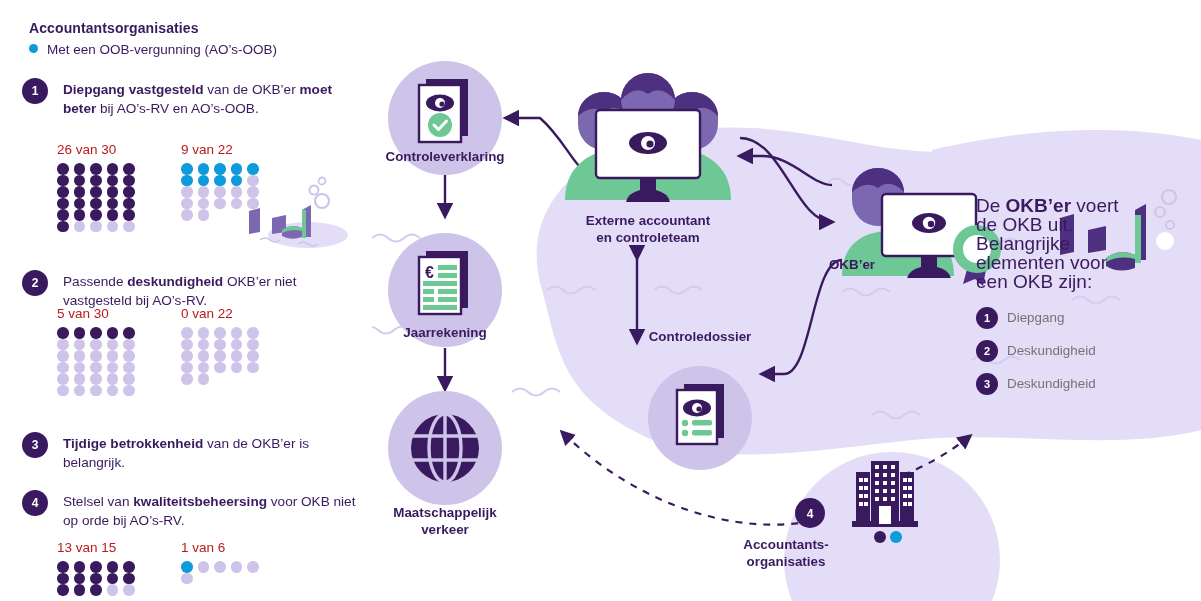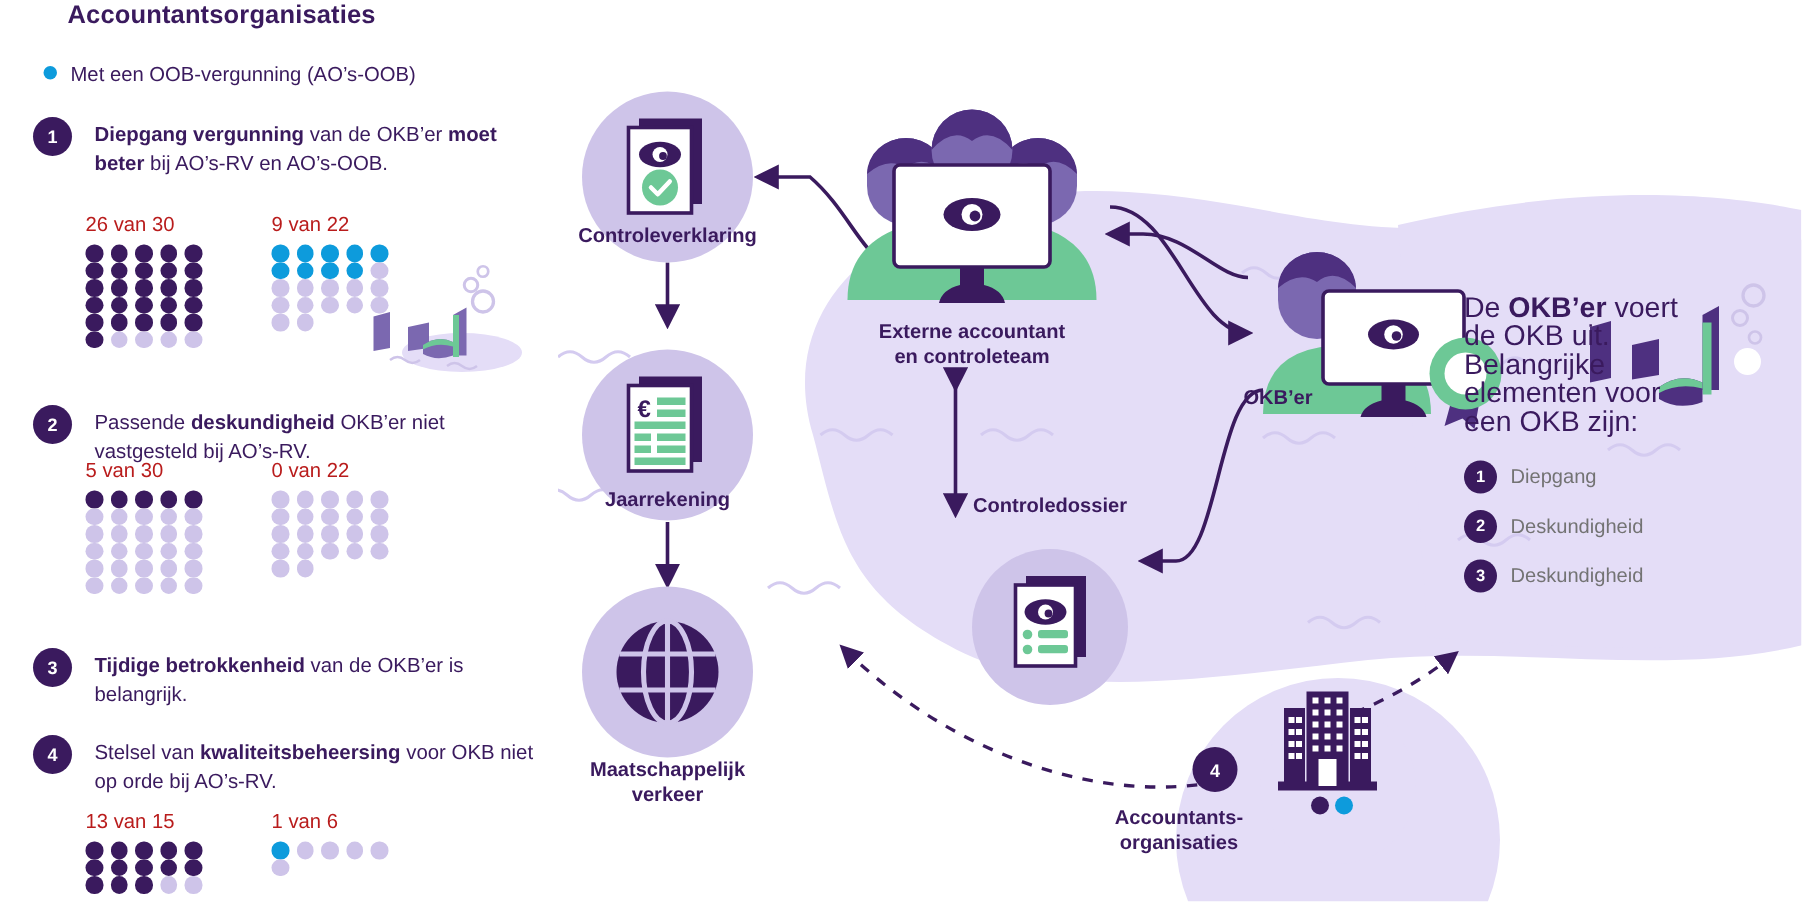--- a/index.html
+++ b/index.html
@@ -8,22 +8,22 @@
     background: #ffffff;
     font-family: "Liberation Sans", sans-serif;
     overflow: hidden;
   }
   #root { position: relative; width: 1201px; height: 601px; }
 
   
   #left-panel { position: absolute; left: 0; top: 0; width: 372px; height: 601px; }
 
   .legend-title {
-    position: absolute; left: 29px; top: 0;
-    font-size: 17px; font-weight: bold; color: #3A1A5E; letter-spacing: .1px; margin-left: 16px;
+    position: absolute; left: 29px; top: 20px;
+    font-size: 14px; font-weight: bold; color: #3A1A5E; letter-spacing: .1px;
   }
   .legend-row { position: absolute; left: 29px; font-size: 13.5px; color: #3A1A5E; white-space: nowrap; }
   .legend-row .bullet {
     display: inline-block; width: 9px; height: 9px; border-radius: 50%;
     margin-right: 9px; vertical-align: 1px;
   }
   .legend-row.r1 { top: 24px; }
   .legend-row.r2 { top: 42px; }
 
   .finding { position: absolute; left: 22px; width: 340px; }
@@ -93,21 +93,21 @@
       <circle cx="76" cy="25" r="7" fill="none" stroke="#CEC4E9" stroke-width="2.2"></circle>
       <circle cx="68" cy="14" r="4.5" fill="none" stroke="#CEC4E9" stroke-width="2"></circle>
       <circle cx="76" cy="5" r="3.5" fill="none" stroke="#CEC4E9" stroke-width="1.8"></circle>
       <path d="M14 64 q5 -4 10 0 t10 0" fill="none" stroke="#CEC4E9" stroke-width="1.6"></path>
       <path d="M52 68 q5 -4 10 0 t10 0" fill="none" stroke="#CEC4E9" stroke-width="1.6"></path>
     </svg>
 
     <div id="findings-container">
         <div class="finding" style="top: 78px;">
           <div class="badge">1</div>
-          <div class="finding-text"><b>Diepgang vergunning</b> van de OKB’er <b>moet beter</b> bij AO’s-RV en AO’s-OOB.</div>
+          <div class="finding-text"><b>Diepgang vastgesteld</b> van de OKB’er <b>moet beter</b> bij AO’s-RV en AO’s-OOB.</div>
         </div>
         <div class="finding" style="top: 270px;">
           <div class="badge">2</div>
           <div class="finding-text">Passende <b>deskundigheid</b> OKB’er niet vastgesteld bij AO’s-RV.</div>
         </div>
         <div class="finding" style="top: 432px;">
           <div class="badge">3</div>
           <div class="finding-text"><b>Tijdige betrokkenheid</b> van de OKB’er is belangrijk.</div>
         </div>
         <div class="finding" style="top: 490px;">

